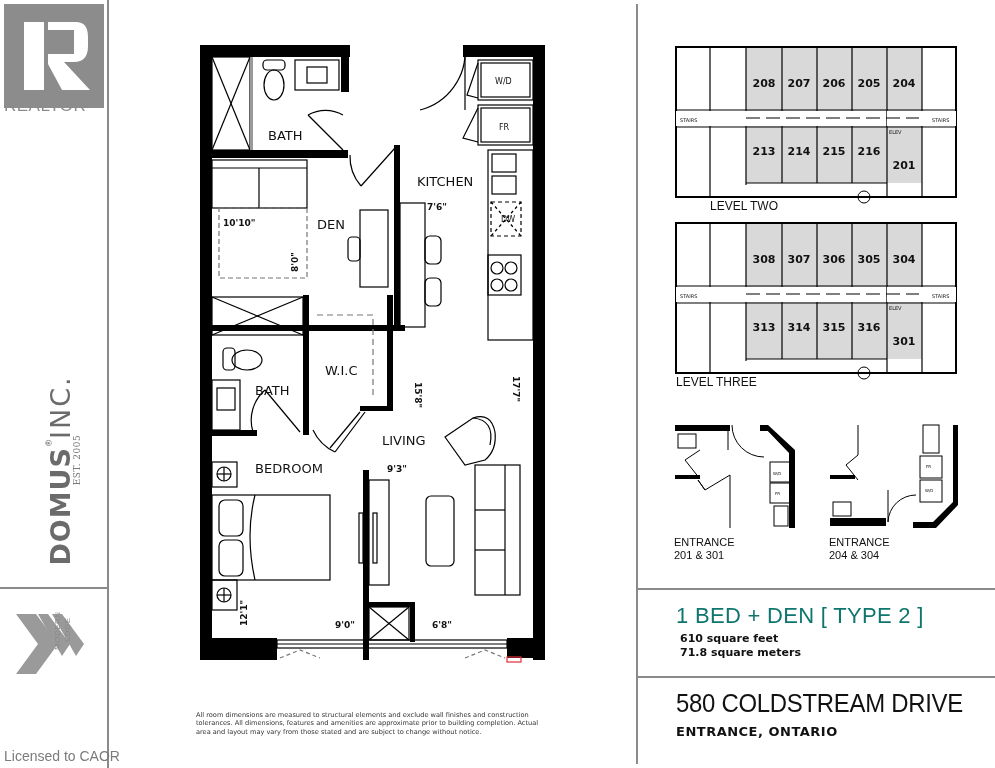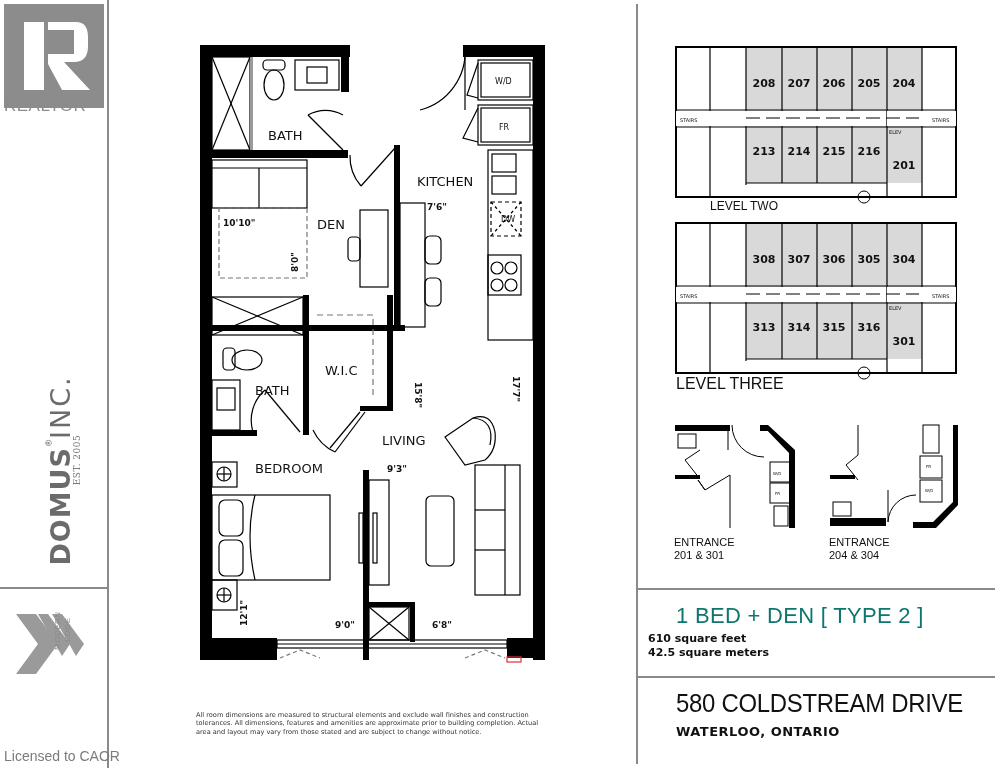--- a/index.html
+++ b/index.html
@@ -13,21 +13,21 @@
   .realtor-reg { font-size:9px; vertical-align:top; }
   .domus { left:-40px; top:455px; transform:rotate(-90deg); transform-origin:center center; width:200px; text-align:center; color:#6b6b6b; font-family:"DejaVu Sans", sans-serif; }
   .domus .big { font-weight:bold; font-size:27px; letter-spacing:1px; }
   .domus .inc { font-size:27px; font-weight:normal; letter-spacing:2px; }
   .domus .reg { font-size:8px; vertical-align:top; }
   .est { left:17px; top:455px; transform:rotate(-90deg); width:120px; text-align:center; color:#7a7a7a; font-family:"DejaVu Serif", serif; font-size:9px; letter-spacing:0.5px; }
   .me-text { left:53px; top:650px; transform:rotate(-90deg); transform-origin:left top; color:#8a8a8a; font-size:8px; font-family:"Liberation Sans", sans-serif; letter-spacing:0.5px; line-height:10px; }
   .licensed { left:4px; top:748px; font-size:14px; color:#7b7b7b; font-family:"Liberation Sans", sans-serif; }
   
   .type-title { left:676px; top:603px; font-size:22px; font-family:"Liberation Sans", sans-serif; letter-spacing:0.3px; color:#0f766e; }
-  .sqft { left:648px; top:632px; font-size:11px; font-weight:bold; font-family:"DejaVu Sans", sans-serif; color:#111; line-height:14px; }
+  .sqft { left:680px; top:632px; font-size:11px; font-weight:bold; font-family:"DejaVu Sans", sans-serif; color:#111; line-height:14px; }
   .address { left:676px; top:688px; font-size:26px; font-family:"Liberation Sans", sans-serif; color:#111; letter-spacing:-0.3px; transform:scaleX(0.92); transform-origin:left; white-space:nowrap; }
   .city { left:676px; top:724px; font-size:13px; font-weight:bold; font-family:"DejaVu Sans", sans-serif; color:#111; letter-spacing:0.5px; }
   .disclaimer { left:196px; top:711px; width:348px; font-size:6.6px; line-height:8.4px; color:#333; font-family:"DejaVu Sans", sans-serif; }
   svg text { font-family:"DejaVu Sans", sans-serif; }
 </style>
 </head>
 <body>
 
 <div class="vline" style="left:107px; top:0; height:768px;"></div>
 <div class="hline" style="left:0; top:587px; width:108px;"></div>
@@ -312,21 +312,21 @@
     <text x="195" y="110">316</text>
     <text x="230" y="124">301</text>
   </g>
   <g font-size="5" fill="#111">
     <text x="6" y="77">STAIRS</text>
     <text x="258" y="77">STAIRS</text>
     <text x="215" y="89">ELEV</text>
   </g>
   <circle cx="190" cy="152" r="6" fill="none" stroke="#000"></circle>
 </svg>
-<div class="abs" style="left:676px; top:375px; font-size:16px; font-family:'Liberation Sans', sans-serif;">LEVEL THREE</div>
+<div class="abs" style="left:676px; top:375px; font-size:12px; font-family:'Liberation Sans', sans-serif;">LEVEL THREE</div>
 
 <svg class="abs" style="left:670px; top:420px;" width="130" height="110" viewBox="0 0 130 110">
   <g fill="#000">
       <rect x="5" y="5" width="55" height="6"></rect>
       <rect x="90" y="5" width="8" height="6"></rect>
       <polygon points="92,5 98,5 125,30 125,108 119,108 119,33"></polygon>
       <rect x="5" y="55" width="25" height="4"></rect>
     </g>
   <g fill="none" stroke="#000" stroke-width="1">
     <rect x="8" y="14" width="18" height="14"></rect>
@@ -366,16 +366,16 @@
   <text x="97" y="72" font-size="4" fill="#111">W/D</text>
 </svg>
 <div class="abs" style="left:829px; top:536px; font-size:11px; line-height:13px; font-family:'Liberation Sans', sans-serif;">
   <div>ENTRANCE</div>
   <div>204 &amp; 304</div>
 </div>
 
 <div class="abs type-title">1 BED + DEN [ TYPE 2 ]</div>
 <div class="abs sqft">
   <div>610 square feet</div>
-  <div>42.5 square meters</div>
+  <div>71.8 square meters</div>
 </div>
 <div class="abs address">580 COLDSTREAM DRIVE</div>
-<div class="abs city">WATERLOO, ONTARIO</div>
+<div class="abs city">ENTRANCE, ONTARIO</div>
 
 </body></html>

